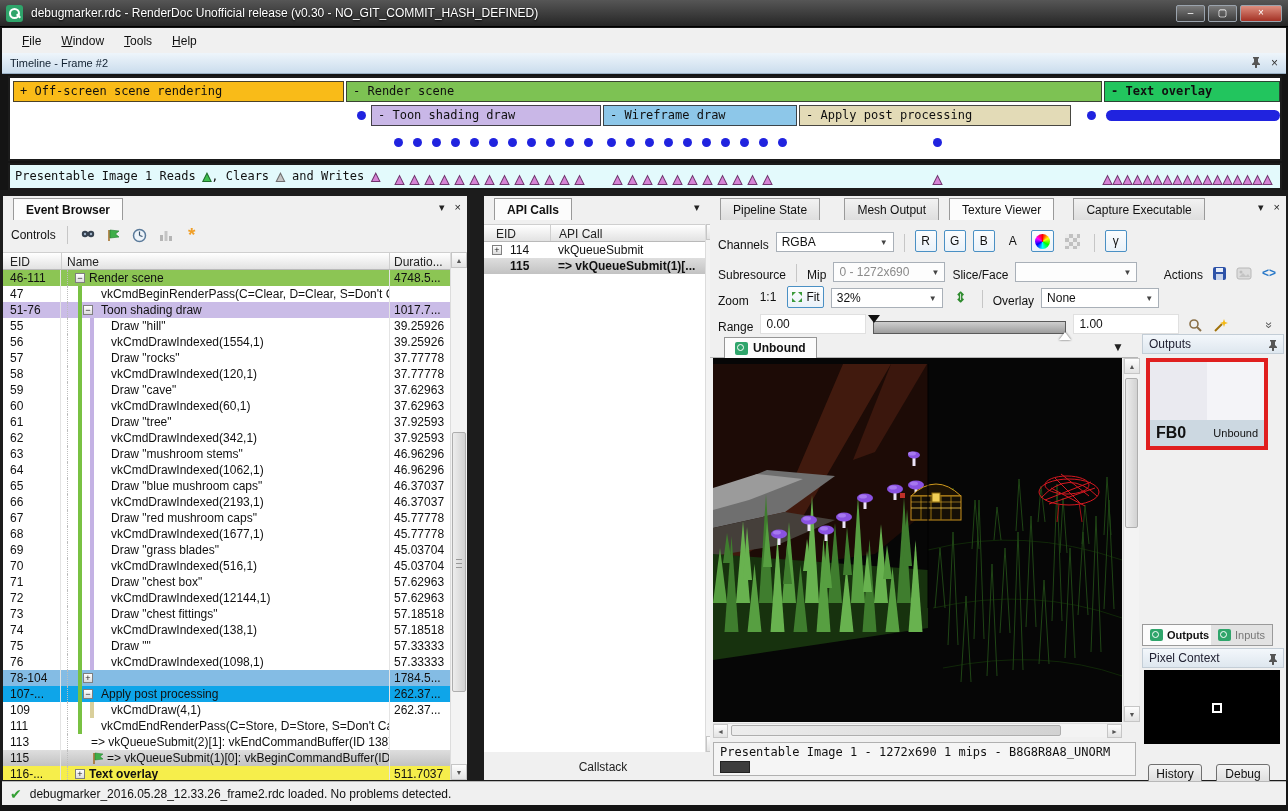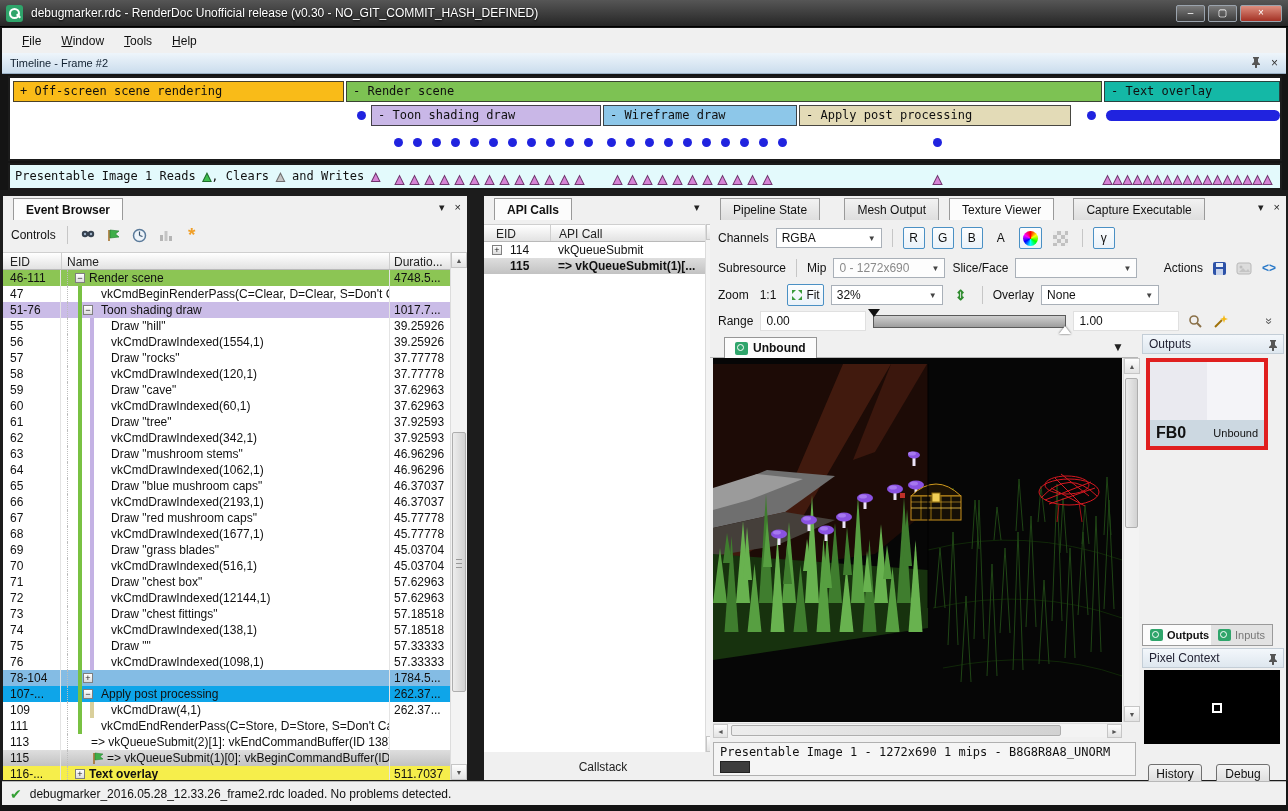--- a/index.html
+++ b/index.html
@@ -70,21 +70,21 @@
 .thumb{position:absolute;background:linear-gradient(90deg,#ededed,#d2d2d2);border:1px solid #aeaeae;border-radius:2px}
 .grip{position:absolute;left:3px;right:3px;height:1px;background:#999}
 
 #api-head{top:28px}
 .apirow{display:flex;height:16px;font-size:12px}
 .a-eid{width:66px;flex:0 0 66px;position:relative;line-height:16px}
 .a-call{flex:1;line-height:16px;white-space:nowrap;overflow:hidden;padding-left:8px}
 #api-body{position:absolute;left:0;top:46px;width:221px;bottom:28px;background:#fff}
 #callstack{position:absolute;left:0;right:0;bottom:6px;text-align:center;font-size:12px;color:#222}
 
-.tbar{position:absolute;left:0;right:0;display:flex;align-items:center;padding:0 8px;gap:7px;font-size:12px;color:#111}
+.tbar{position:absolute;left:0;right:0;display:flex;align-items:flex-end;padding:0 8px;gap:7px;font-size:12px;color:#111}
 .combo{height:20px;background:#fff;border:1px solid #a9b0b8;display:flex;align-items:center;padding:0 5px;font-size:12px}
 .combo .ca{margin-left:auto;color:#444;font-size:8px;padding-left:6px}
 .combo.dis{color:#8a8a8a;background:#fdfdfd}
 .tbtn{height:22px;min-width:22px;display:flex;align-items:center;justify-content:center;border:1px solid transparent;font-size:12px;gap:3px;padding:0 3px}
 .tbtn.chk{border:1px solid #4a90c4;border-radius:2px;background:linear-gradient(#fcfdfe,#eaf2f9)}
 .wheel{width:15px;height:15px;border-radius:50%;background:conic-gradient(#f00,#ff0,#0f0,#0ff,#00f,#f0f,#f00)}
 .checker{width:15px;height:15px;opacity:.55;background:repeating-conic-gradient(#9a9a9a 0 25%,#e8e8e8 0 50%) 0 0/8px 8px}
 #range-track{width:193px;height:13px;background:linear-gradient(#cfcfcf,#9d9d9d);border:1px solid #5a5a5a;position:relative}
 .rh{position:absolute;width:0;height:0;border-left:6px solid transparent;border-right:6px solid transparent}
 .rh.min{left:-6px;top:-7px;border-top:8px solid #111}
@@ -148,21 +148,21 @@
     <svg class="pin" width="10" height="12">
         <path d="M2 1h6v1L7 3v3l2 2v1H6v2.5L5 13l-1-1.5V9H1V8l2-2V3L2 2z" fill="#555"></path>
       </svg>
     <span style="font-size:12px">×</span>
   </span>
 </div>
 <div id="tl-box">
   <div id="tl-row1">
       <div class="tl-bar" style="left: 3px; width: 331px; background: rgb(249, 187, 24);">+ Off-screen scene rendering</div>
       <div class="tl-bar" style="left: 336px; width: 756px; background: rgb(125, 194, 83);">- Render scene</div>
-      <div class="tl-bar" style="left: 1094px; width: 176px; background: #14b8a6;">- Text overlay</div>
+      <div class="tl-bar" style="left: 1094px; width: 176px; background: #22c55e; font-weight: bold;">- Text overlay</div>
     </div>
   <div id="tl-row2">
       <div class="tl-bar" style="left: 361px; width: 230px; background: rgb(201, 183, 231);">- Toon shading draw</div>
       <div class="tl-bar" style="left: 593px; width: 194px; background: rgb(141, 199, 233);">- Wireframe draw</div>
       <div class="tl-bar" style="left: 789px; width: 272px; background: rgb(227, 219, 183);">- Apply post processing</div>
     </div>
   <div id="tl-pill" style="left: 1096px; width: 174px;"></div>
 <div class="tl-dot" style="left: 347px; top: 33px;"></div>
     <div class="tl-dot" style="left: 1077px; top: 33px;"></div>
     <div class="tl-dot" style="left: 384px; top: 60px;"></div>
@@ -618,21 +618,21 @@
           <span>×</span>
         </span>
     <div class="ptab" style="left: 10px; background: linear-gradient(rgb(242, 242, 242), rgb(222, 222, 222));">Pipeline State</div>
         <div class="ptab" style="left: 134.4px; background: linear-gradient(rgb(242, 242, 242), rgb(222, 222, 222));">Mesh Output</div>
         <div class="ptab" style="left: 239px;">Texture Viewer</div>
         <div class="ptab" style="left: 363.4px; background: linear-gradient(rgb(242, 242, 242), rgb(222, 222, 222));">Capture Executable</div>
       </div>
 
     <div class="tbar" style="top:28px;height:28px">
       <span class="lbl">Channels</span>
-      <div class="combo" style="width:106px">
+      <div class="combo" style="width:118px">
           <span>RGBA</span>
           <span class="ca">▼</span>
         </div>
       <span class="sep"></span>
       <div class="tbtn chk">R</div>
       <div class="tbtn chk">G</div>
       <div class="tbtn chk">B</div>
       <div class="tbtn">A</div>
       <div class="tbtn chk">
           <span class="wheel"></span>

